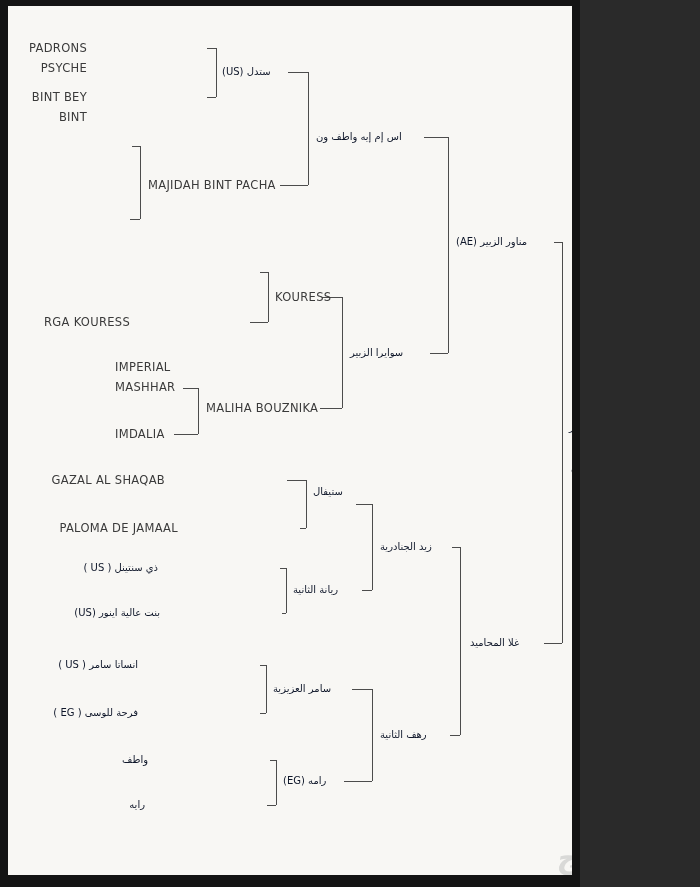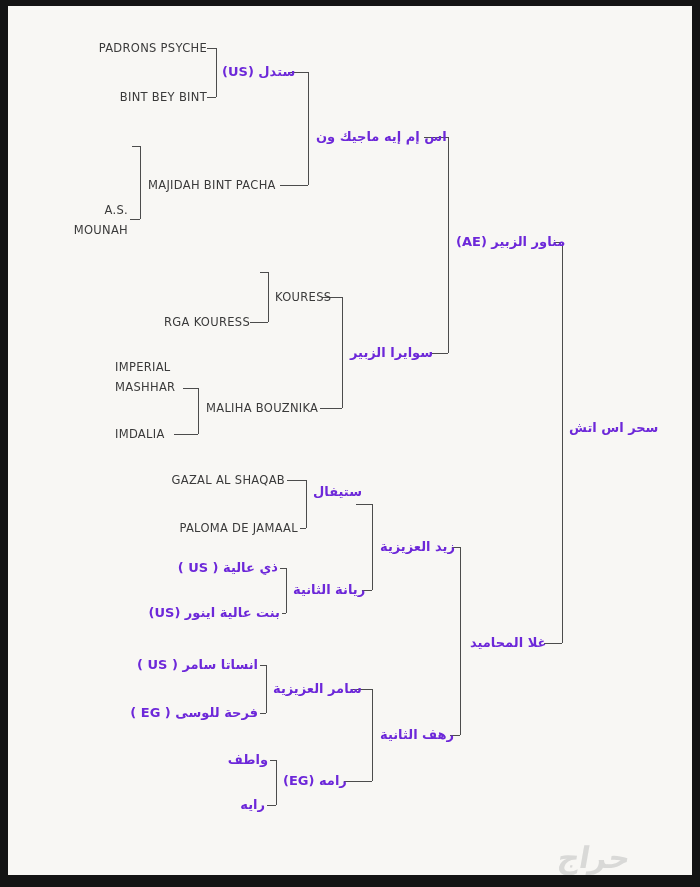--- a/index.html
+++ b/index.html
@@ -1,18 +1,18 @@
 <!DOCTYPE html>
 <html lang="ar"><head>
 <meta charset="utf-8">
 <style>
   html,body{margin:0;padding:0;background:#2a2a2a;}
   .screen{
     position:relative;
-    width:700px;height:887px;
+    width:580px;height:887px;
     background:#f8f7f4;
     overflow:hidden;
     font-family:"DejaVu Sans","Liberation Sans",sans-serif;
   }
   .frame{
     position:absolute;inset:0;
     border-style:solid;
     border-color:#141414;
     border-width:6px 8px 12px 8px;
     pointer-events:none;
@@ -26,24 +26,23 @@
     line-height:20px;
     color:#333;
   }
   .en{
     font-size:11.5px;
     letter-spacing:.3px;
     color:#3a3a3a;
     direction:ltr;
   }
   .ar{
-    font-size:13px;
-    color:#6d28d9;
+    font-size:10px;
+    color:#0f172a;
     direction:rtl;
-    font-weight:bold;
   }
   .tr{text-align:right;}
   .watermark{
     position:absolute;
     left:558px;top:840px;
     z-index:3;
     font-size:30px;
     font-weight:bold;
     color:#d9d9d7;
     direction:rtl;
@@ -123,39 +122,39 @@
   <div class="n en tr" style="right:493px;top:38px">PADRONS PSYCHE</div>
   <div class="n en tr" style="right:493px;top:87px">BINT BEY BINT</div>
   <div class="n en tr" style="right:572px;top:200px">A.S.
 MOUNAH</div>
   <div class="n en tr" style="right:450px;top:312px">RGA KOURESS</div>
   <div class="n en" style="left:115px;top:357px">IMPERIAL
 MASHHAR</div>
   <div class="n en" style="left:115px;top:424px">IMDALIA</div>
   <div class="n en tr" style="right:415px;top:470px">GAZAL AL SHAQAB</div>
   <div class="n en tr" style="right:402px;top:518px">PALOMA DE JAMAAL</div>
-  <div class="n ar tr" style="right:422px;top:558px">ذي عالية ( US )</div>
+  <div class="n ar tr" style="right:422px;top:558px">ذي سنتينل ( US )</div>
   <div class="n ar tr" style="right:420px;top:603px">بنت عالية اينور (US)</div>
   <div class="n ar tr" style="right:442px;top:655px">انساتا سامر ( US )</div>
   <div class="n ar tr" style="right:442px;top:703px">فرحة للوسى ( EG )</div>
   <div class="n ar tr" style="right:432px;top:750px">واطف</div>
   <div class="n ar tr" style="right:435px;top:795px">رايه</div>
 
   <div class="n ar" style="left:222px;top:62px">ستدل (US)</div>
   <div class="n en" style="left:148px;top:175px">MAJIDAH BINT PACHA</div>
   <div class="n en" style="left:275px;top:287px">KOURESS</div>
   <div class="n en" style="left:206px;top:398px">MALIHA BOUZNIKA</div>
   <div class="n ar" style="left:313px;top:482px">ستيفال</div>
   <div class="n ar" style="left:293px;top:580px">ريانة الثانية</div>
   <div class="n ar" style="left:273px;top:679px">سامر العزيزية</div>
   <div class="n ar" style="left:283px;top:771px">رامه (EG)</div>
 
-  <div class="n ar" style="left:316px;top:127px">اس إم إيه ماجيك ون</div>
+  <div class="n ar" style="left:316px;top:127px">اس إم إيه واطف ون</div>
   <div class="n ar" style="left:350px;top:343px">سوايرا الزبير</div>
-  <div class="n ar" style="left:380px;top:537px">زيد العزيزية</div>
+  <div class="n ar" style="left:380px;top:537px">زيد الجنادرية</div>
   <div class="n ar" style="left:380px;top:725px">رهف الثانية</div>
 
   <div class="n ar" style="left:456px;top:232px">مناور الزبير (AE)</div>
   <div class="n ar" style="left:470px;top:633px">غلا المحاميد</div>
 
   <div class="n ar" style="left:569px;top:418px">سحر اس اتش</div>
 
   <div class="watermark">حراج</div>
 
   <div class="frame"></div>

